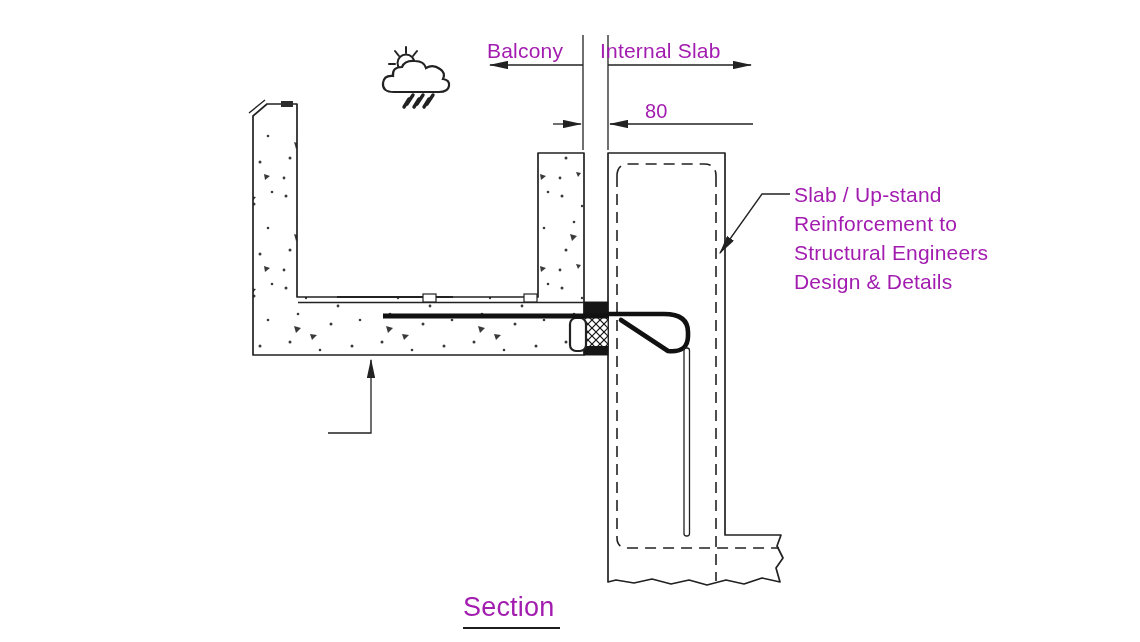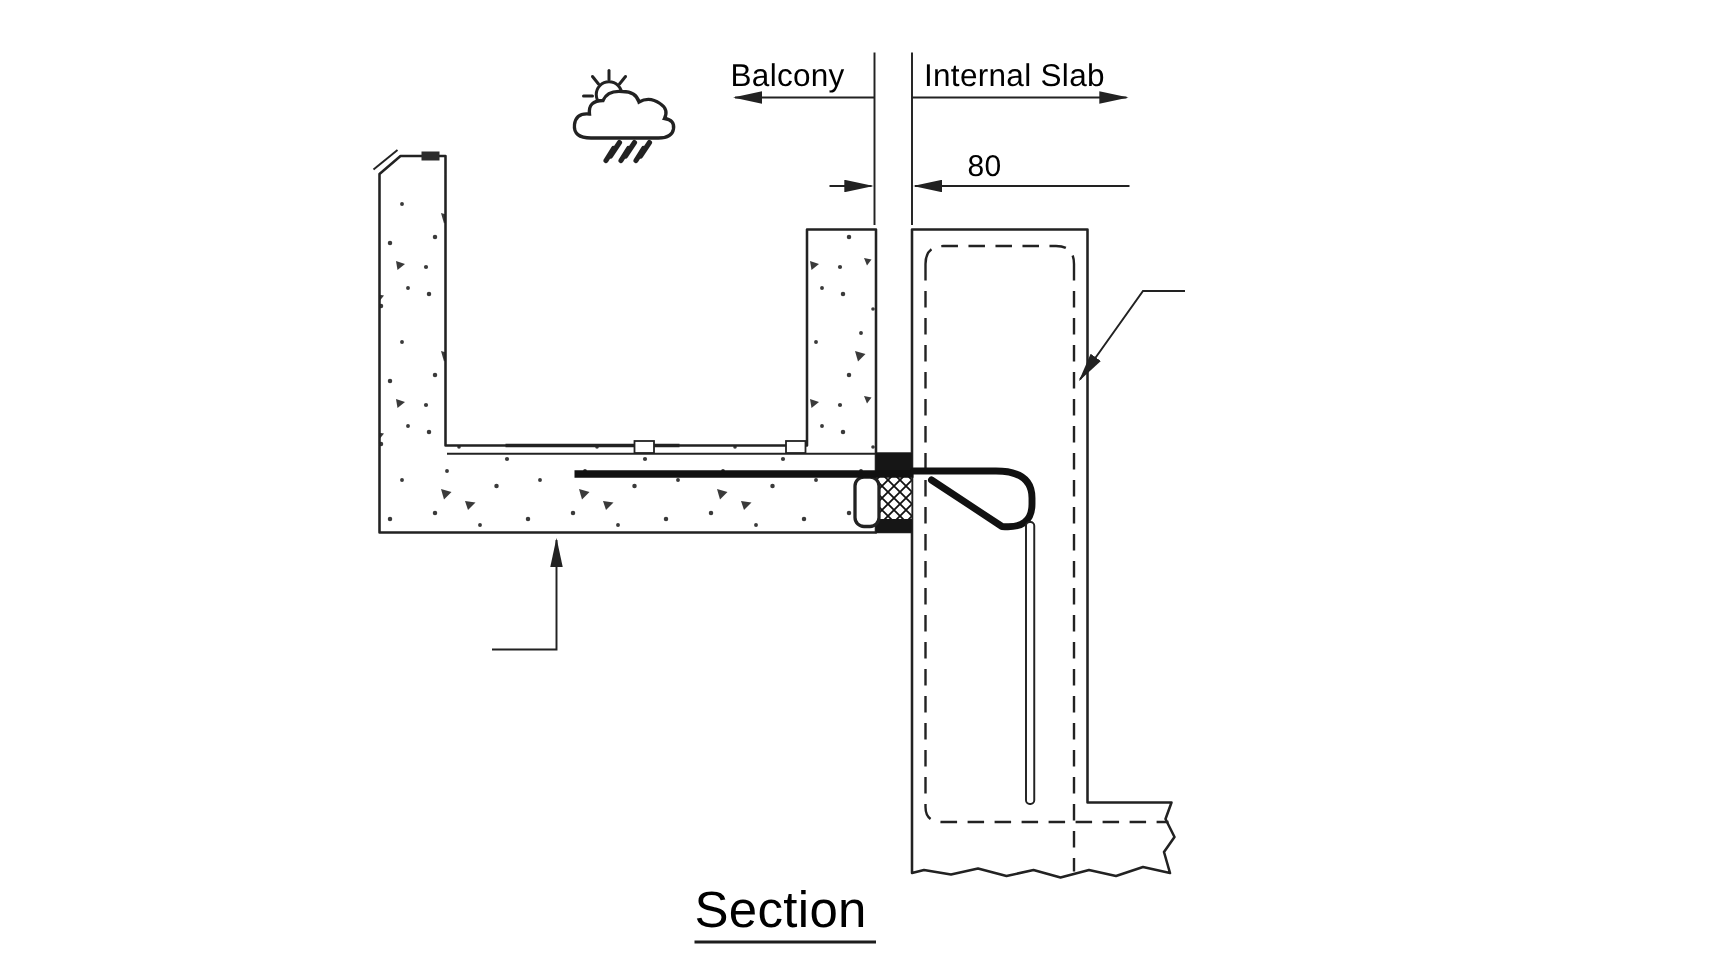--- a/index.html
+++ b/index.html
@@ -2,26 +2,26 @@
 <html><head>
 <meta charset="utf-8">
 <style>
   html,body{margin:0;padding:0;background:#fff;}
   #canvas{
     position:relative;width:1140px;height:642px;background:#ffffff;overflow:hidden;
     font-family:"Liberation Sans",sans-serif;
   }
   svg{position:absolute;left:0;top:0;}
   .label{
-    position:absolute;color:#000000;font-size:21px;line-height:29px;
+    position:absolute;color:#a21caf;font-size:21px;line-height:29px;
     white-space:pre-line;letter-spacing:0.2px;
   }
   .dim{font-size:20px;}
   .title{
-    font-size:34px;line-height:34px;
+    font-size:27px;line-height:34px;
     display:inline-block;border-bottom:2.5px solid #1d1d1d;padding:0 6px 3px 0;
   }
 </style>
 </head>
 <body>
 
 <div id="canvas">
 
   <svg width="1140" height="642" viewBox="0 0 1140 642">
     <defs>
@@ -131,23 +131,27 @@
         <line x1="52" y1="51" x2="46" y2="60"></line>
         <line x1="28" y1="55" x2="23" y2="63"></line>
         <line x1="38" y1="55" x2="33" y2="63"></line>
         <line x1="48" y1="55" x2="43" y2="63"></line>
       </g>
     </g>
   </svg>
 
   <div class="label" style="left:487px;top:36px;">Balcony</div>
 
-  <div class="label" style="left:616px;top:36px;">Internal Slab</div>
+  <div class="label" style="left:600px;top:36px;">Internal Slab</div>
 
   <div class="label dim" style="left:645px;top:97px;width:50px;text-align:left;">80</div>
 
 
+  <div class="label" style="left:794px;top:180px;">Slab / Up-stand
+Reinforcement to
+Structural Engineers
+Design &amp; Details</div>
 
   <div class="label" style="left:463px;top:561px;">
     <span class="title">Section</span>
   </div>
 
 </div>
 
 </body></html>

